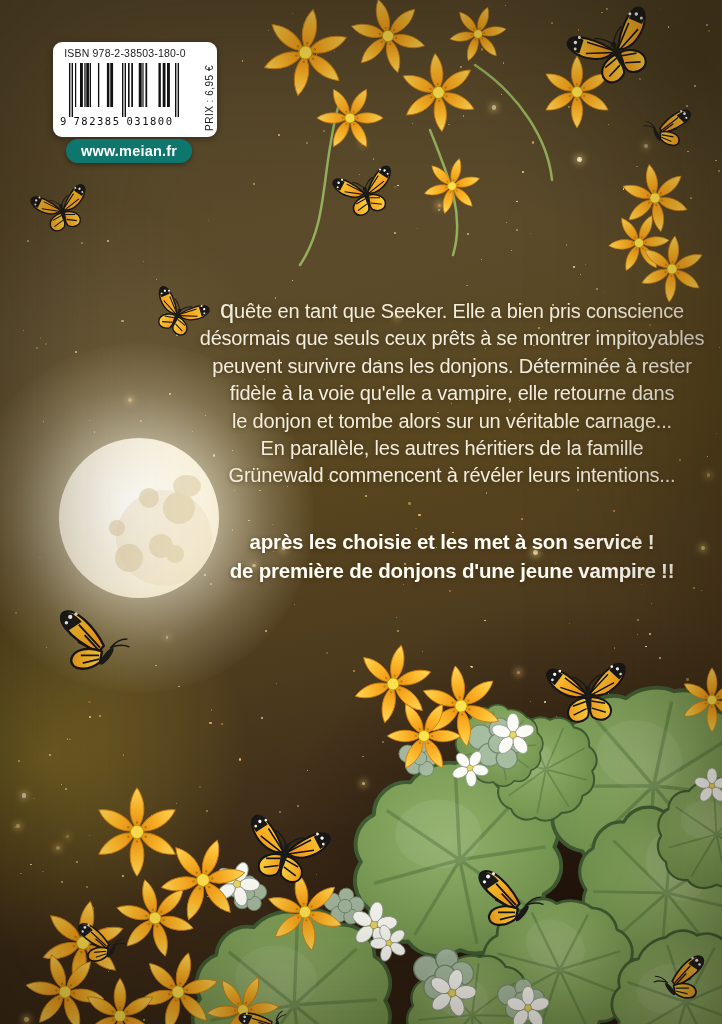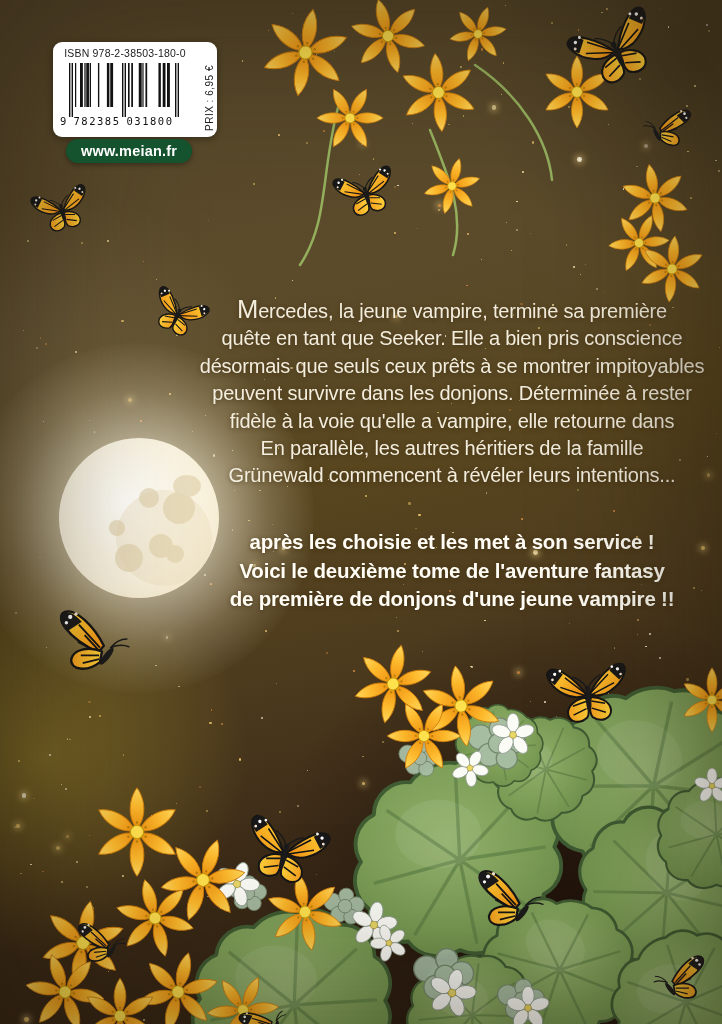--- a/index.html
+++ b/index.html
@@ -548,32 +548,31 @@
       </svg>
       <svg class="deco" viewBox="0 0 100 100" style="left: 332px; top: 159px; width: 68px; height: 68px; transform: rotate(-15deg) scaleX(1);">
         <use href="#sym-bfly2"></use>
       </svg>
       <svg class="deco" viewBox="0 0 100 100" style="left: 52px; top: 592px; width: 96px; height: 96px; transform: rotate(0deg) scaleX(1);">
         <use href="#sym-bfly1"></use>
       </svg>
     </div>
 
   <div id="synopsis" class="abs textblock">
-    <div class="line">Mercedes, la jeune vampire, termine sa première</div>
     <div class="line">quête en tant que Seeker. Elle a bien pris conscience</div>
     <div class="line">désormais que seuls ceux prêts à se montrer impitoyables</div>
     <div class="line">peuvent survivre dans les donjons. Déterminée à rester</div>
     <div class="line">fidèle à la voie qu'elle a vampire, elle retourne dans</div>
+    <div class="line">le donjon et tombe alors sur un véritable carnage...</div>
     <div class="line">En parallèle, les autres héritiers de la famille</div>
     <div class="line">Grünewald commencent à révéler leurs intentions...</div>
   </div>
 
   <div id="tagline" class="abs textblock">
     <div class="line">après les choisie et les met à son service !</div>
-    <div class="line">Voici le deuxième tome de l'aventure fantasy</div>
     <div class="line">de première de donjons d'une jeune vampire !!</div>
   </div>
 
   <div id="bottom-scene" class="abs" style="inset:0;z-index:8">
     <div id="leaves">
         <svg class="deco" viewBox="0 0 100 100" style="left: 347.5px; top: 747.5px; width: 215px; height: 215px; transform: rotate(0deg) scaleX(1);">
           <use href="#sym-leaf"></use>
         </svg>
         <svg class="deco" viewBox="0 0 100 100" style="left: 542.5px; top: 672.5px; width: 215px; height: 215px; transform: rotate(15deg) scaleX(1);">
           <use href="#sym-leaf"></use>
@@ -741,14 +740,14 @@
           <rect x="103.69476866014303" y="0" width="2.7962926133768633" height="44"></rect>
           <rect x="107.99955712915398" y="0" width="2.885481835110113" height="44"></rect>
         </g>
       <text x="1" y="62">9</text>
       <text x="38" y="62" text-anchor="middle" letter-spacing="1.5">782385</text>
       <text x="91" y="62" text-anchor="middle" letter-spacing="1.5">031800</text>
     </svg>
     <div id="price-label" class="abs">PRIX : 6,95 €</div>
   </div>
 
-  <div id="website-button" class="abs" style="background: #14532d;">www.meian.fr</div>
+  <div id="website-button" class="abs" style="background: #0f766e;">www.meian.fr</div>
 </div>
 
 </body></html>

